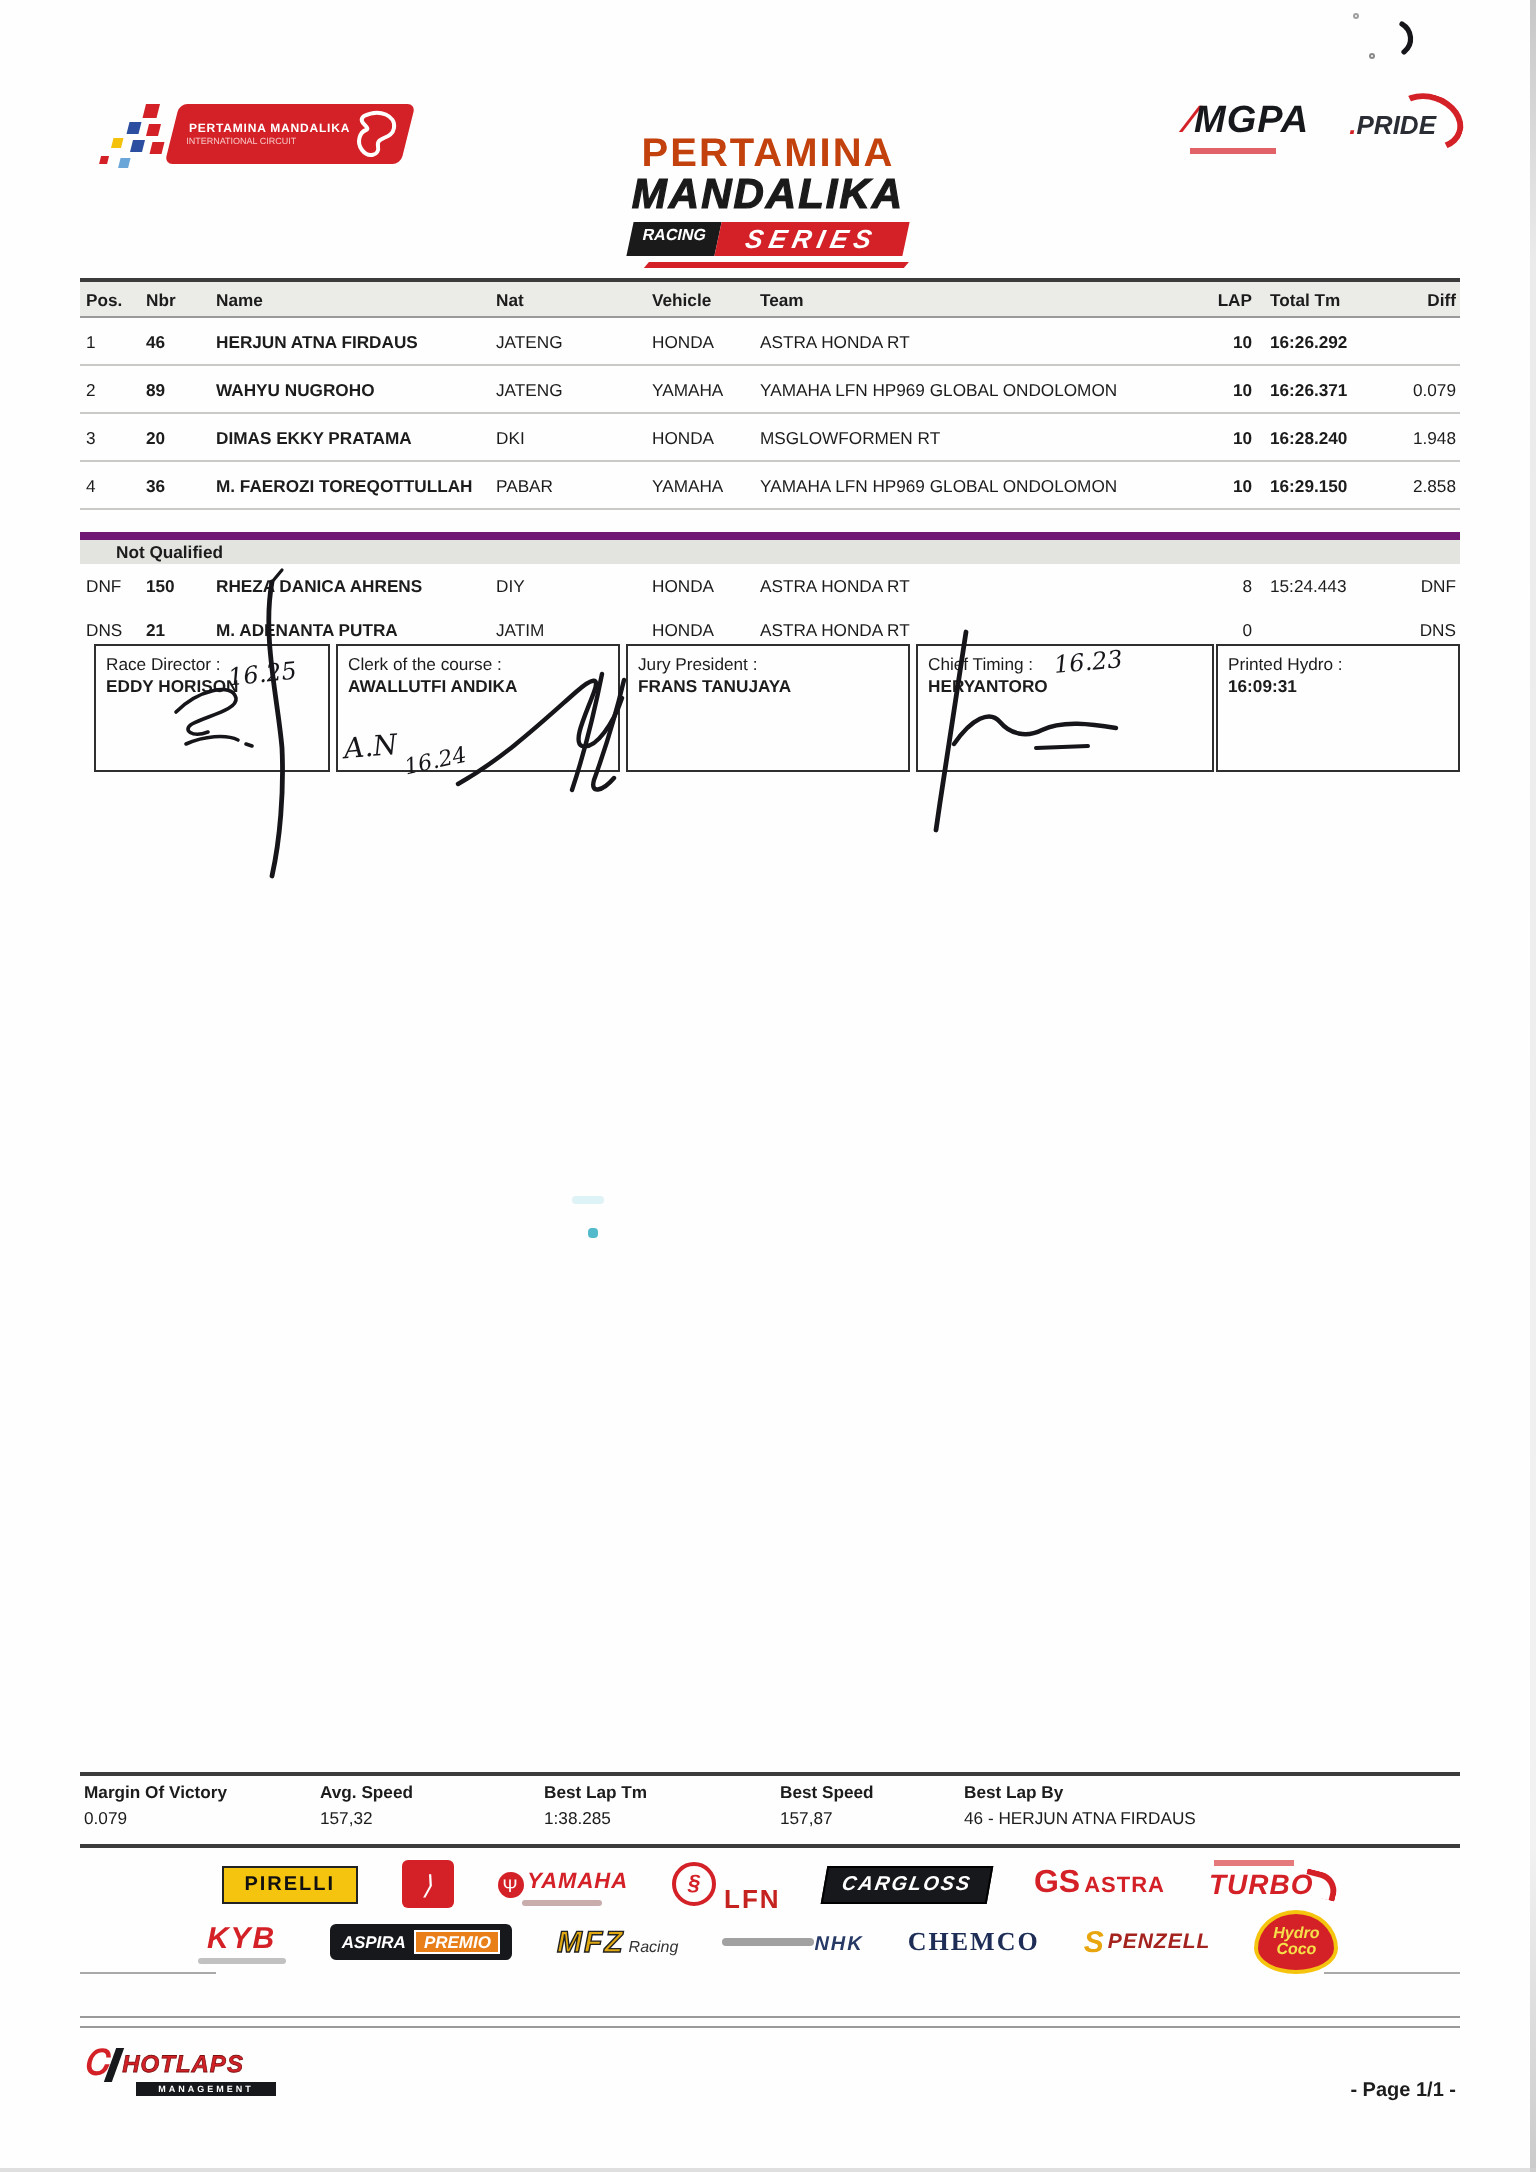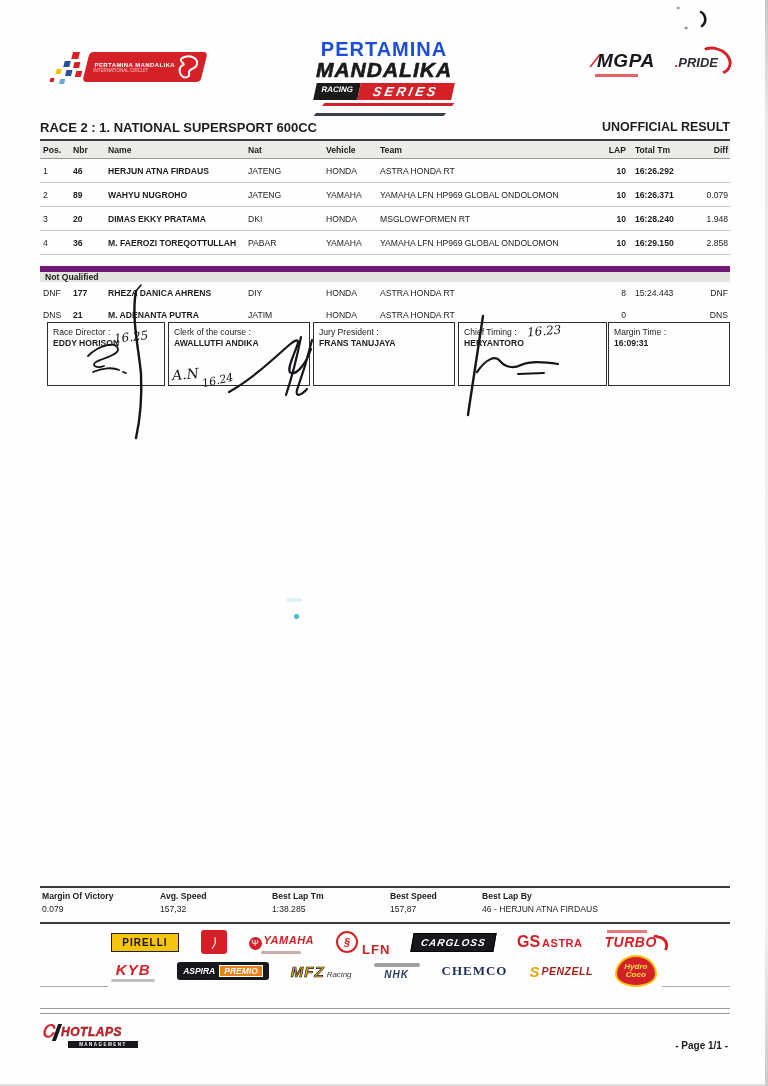--- a/index.html
+++ b/index.html
@@ -11,21 +11,21 @@
 
   
   .hdr{position:absolute;top:38px;left:40px;right:40px;height:78px;}
   .circuit-logo{position:absolute;left:8px;top:8px;width:160px;height:46px;}
   .banner{position:absolute;left:38px;top:6px;width:118px;height:30px;background:#d42127;
           transform:skewX(-14deg);border-radius:4px;display:flex;flex-direction:column;
           justify-content:center;padding-left:8px;box-sizing:border-box;}
   .banner .t1{color:#fff;font-size:6px;font-weight:bold;letter-spacing:.4px;transform:skewX(14deg);}
   .banner .t2{color:#f7c6c6;font-size:4.5px;transform:skewX(14deg);}
   .series-logo{position:absolute;left:50%;transform:translateX(-50%);top:0;width:180px;text-align:center;}
-  .series-logo .l1{font-size:20px;font-weight:bold;letter-spacing:1px;color:#1d4ed8;}
+  .series-logo .l1{font-size:20px;font-weight:bold;letter-spacing:1px;color:#c2410c;margin-top:28px;}
   .series-logo .l2{font-size:21px;font-weight:bold;font-style:italic;letter-spacing:1px;color:#1a1a1a;
                    -webkit-text-stroke:.6px #1a1a1a;margin-top:-3px;}
   .series-logo .l3{display:flex;justify-content:center;margin-top:1px;}
   .series-logo .racing{background:#1a1a1a;color:#fff;font-size:8px;font-weight:bold;
                    padding:2px 6px;transform:skewX(-12deg);}
   .series-logo .series{background:#d42127;color:#fff;font-size:13px;font-weight:bold;font-style:italic;
                    letter-spacing:3px;padding:1px 14px;transform:skewX(-12deg);}
   .series-stripes{margin:3px auto 0;width:130px;height:7px;
                    border-top:3px solid #d42127;border-bottom:3px solid #3a3e46;transform:skewX(-40deg);}
   .right-logos{position:absolute;right:0;top:12px;display:flex;gap:16px;align-items:center;}
@@ -49,22 +49,22 @@
   .c-pos{width:33px;padding-left:3px;box-sizing:border-box;}
   .c-nbr{width:35px;font-weight:bold;}
   .c-name{width:140px;font-weight:bold;}
   .c-nat{width:78px;}
   .c-veh{width:54px;}
   .c-team{flex:1;}
   .c-lap{width:40px;text-align:right;font-weight:bold;}
   .c-total{width:60px;padding-left:9px;font-weight:bold;box-sizing:border-box;}
   .c-diff{width:44px;text-align:right;padding-right:2px;box-sizing:border-box;}
   .thead .c-nbr,.thead .c-name{font-weight:bold;}
-  .nq-band{display:flex;align-items:center;height:16px;background:#e3e3e0;border-top:6px solid #701a75;
-           font-weight:bold;padding-left:5px;box-sizing:border-box;}
+  .nq-band{display:flex;align-items:center;height:16px;background:#e3e3e0;border-top:4px solid #701a75;
+           font-weight:bold;padding-left:18px;box-sizing:border-box;}
   .nqrow{border-bottom:none;height:22px;}
   .nqrow .c-total,.nqrow .c-lap{font-weight:normal;}
 
   
   .obox{position:absolute;top:322px;height:64px;border:1.6px solid #2f2f2f;box-sizing:border-box;
         padding:4px 5px;font-size:8.6px;background:transparent;}
   .obox .role{margin-bottom:1px;}
   .obox .oname{font-weight:bold;}
   .hand{position:absolute;font-family:"DejaVu Serif",serif;font-style:italic;color:#15151a;}
 
@@ -101,21 +101,21 @@
         border-right:3px solid #d42127;border-radius:0 10px 0 0;transform:rotate(14deg);}
   .turbo-bar{position:absolute;left:2px;top:-4px;width:40px;height:3px;background:#d42127;opacity:.6;}
   .lg-kyb{flex-direction:column;color:#d42127;}
   .kyb-txt{font-weight:bold;font-style:italic;font-size:15px;letter-spacing:1px;}
   .lg-aspira{background:#17181c;border-radius:3px;padding:3px 6px;gap:4px;}
   .aspira-t1{color:#fff;font-weight:bold;font-style:italic;font-size:8.5px;}
   .aspira-t2{background:#e87f18;color:#fff;font-weight:bold;font-style:italic;font-size:8.5px;padding:0 4px;border:1px solid #fff;}
   .lg-mfz{gap:2px;align-items:baseline;}
   .mfz-t1{color:#e0a912;font-weight:bold;font-style:italic;font-size:15px;-webkit-text-stroke:.7px #222;letter-spacing:1px;}
   .mfz-t2{color:#333;font-style:italic;font-size:8px;}
-  .lg-nhk{flex-direction:column;}
+  .lg-nhk{flex-direction:row;}
   .nhk-top{width:46px;height:4px;background:#444;opacity:.5;border-radius:2px;}
   .nhk-txt{color:#273a66;font-weight:bold;font-style:italic;font-size:10px;letter-spacing:1px;margin-top:2px;}
   .lg-chemco{color:#1d2d56;font-weight:bold;font-size:13px;font-family:"Liberation Serif",serif;letter-spacing:1px;}
   .lg-penzell{gap:2px;align-items:center;}
   .pz-s{color:#e8a50e;font-weight:bold;font-size:15px;font-style:italic;}
   .pz-txt{color:#a4231f;font-weight:bold;font-style:italic;font-size:10.5px;letter-spacing:.5px;}
   .lg-hydro{width:38px;height:28px;background:#d42127;border:2px solid #f5c40e;border-radius:50% 50% 50% 50%/60% 60% 40% 40%;
         flex-direction:column;color:#f5e04a;font-weight:bold;font-style:italic;font-size:8px;line-height:8px;}
 
   
@@ -180,24 +180,20 @@
         <span class="slash">∕</span><span>MGPA</span>
         <span class="sub"></span>
       </div>
       <div class="pride">
         <span class="swoosh"></span>
         <span class="dot">.</span><span>PRIDE</span>
       </div>
     </div>
   </div>
 
-  <div class="title-row">
-    <span class="tl">RACE 2 : 1. NATIONAL SUPERSPORT 600CC</span>
-    <span class="tr">UNOFFICIAL RESULT</span>
-  </div>
 
   <div class="rtable">
     <div class="trow thead">
       <span class="c-pos">Pos.</span>
       <span class="c-nbr">Nbr</span>
       <span class="c-name">Name</span>
       <span class="c-nat">Nat</span>
       <span class="c-veh">Vehicle</span>
       <span class="c-team">Team</span>
       <span class="c-lap">LAP</span>
@@ -248,21 +244,21 @@
       <span class="c-total">16:29.150</span>
       <span class="c-diff">2.858</span>
     </div>
 
     <div style="height:11px"></div>
     <div class="nq-band">
       <span>Not Qualified</span>
     </div>
     <div class="trow nqrow">
       <span class="c-pos">DNF</span>
-      <span class="c-nbr">177</span>
+      <span class="c-nbr">150</span>
       <span class="c-name">RHEZA DANICA AHRENS</span>
       <span class="c-nat">DIY</span>
       <span class="c-veh">HONDA</span>
       <span class="c-team">ASTRA HONDA RT</span>
       <span class="c-lap">8</span>
       <span class="c-total">15:24.443</span>
       <span class="c-diff">DNF</span>
     </div>
     <div class="trow nqrow">
       <span class="c-pos">DNS</span>
@@ -287,21 +283,21 @@
   </div>
   <div class="obox" style="left:313px;width:142px;">
     <div class="role">Jury President :</div>
     <div class="oname">FRANS TANUJAYA</div>
   </div>
   <div class="obox" style="left:458px;width:149px;">
     <div class="role">Chief Timing :</div>
     <div class="oname">HERYANTORO</div>
   </div>
   <div class="obox" style="left:608px;width:122px;">
-    <div class="role">Margin Time :</div>
+    <div class="role">Printed Hydro :</div>
     <div class="oname">16:09:31</div>
   </div>
 
   <span class="hand" style="left:114px;top:330px;font-size:12px;transform:rotate(-6deg);">16.25</span>
   <span class="hand" style="left:172px;top:366px;font-size:14px;transform:rotate(-5deg);">A.N</span>
   <span class="hand" style="left:202px;top:374px;font-size:11px;transform:rotate(-12deg);">16.24</span>
   <span class="hand" style="left:527px;top:324px;font-size:12px;transform:rotate(-5deg);">16.23</span>
 
   <svg class="sig-overlay" width="768" height="1086" viewBox="0 0 768 1086">
     <g fill="none" stroke="#15151a" stroke-linecap="round">

